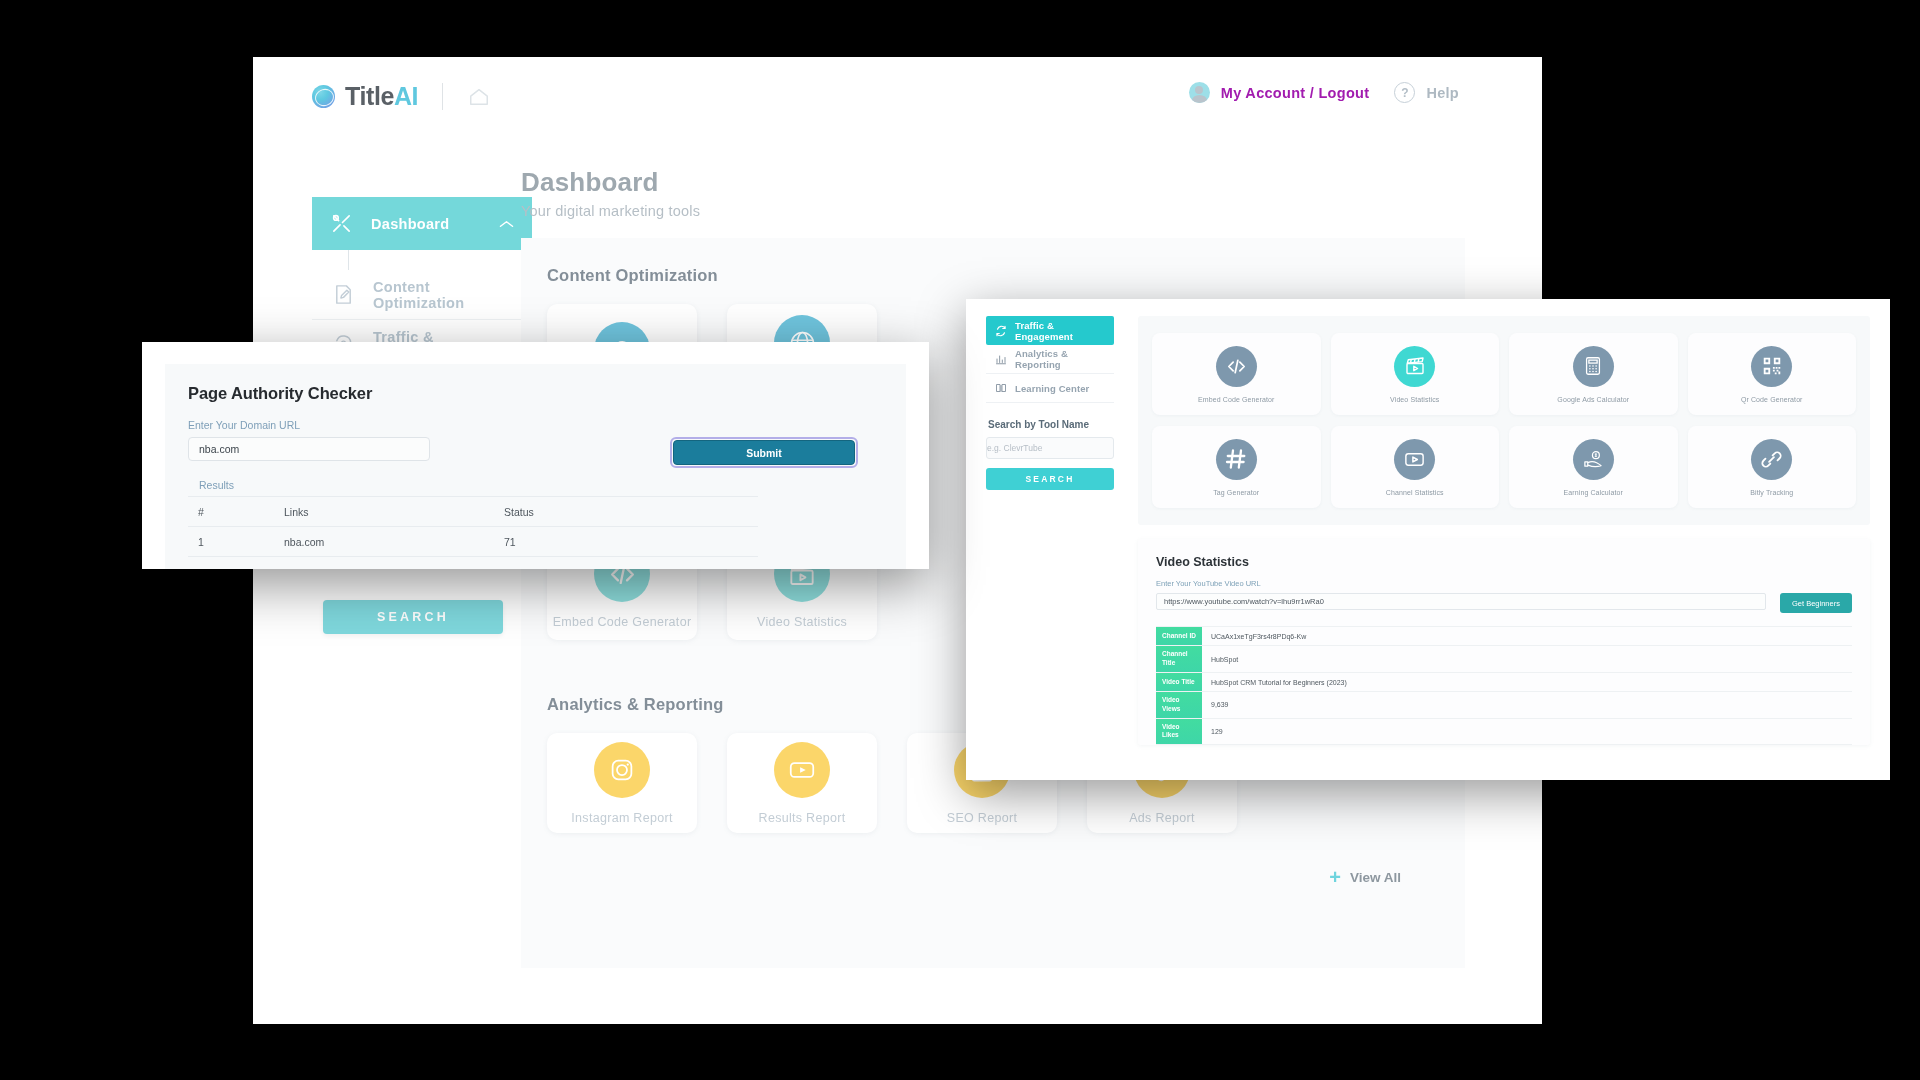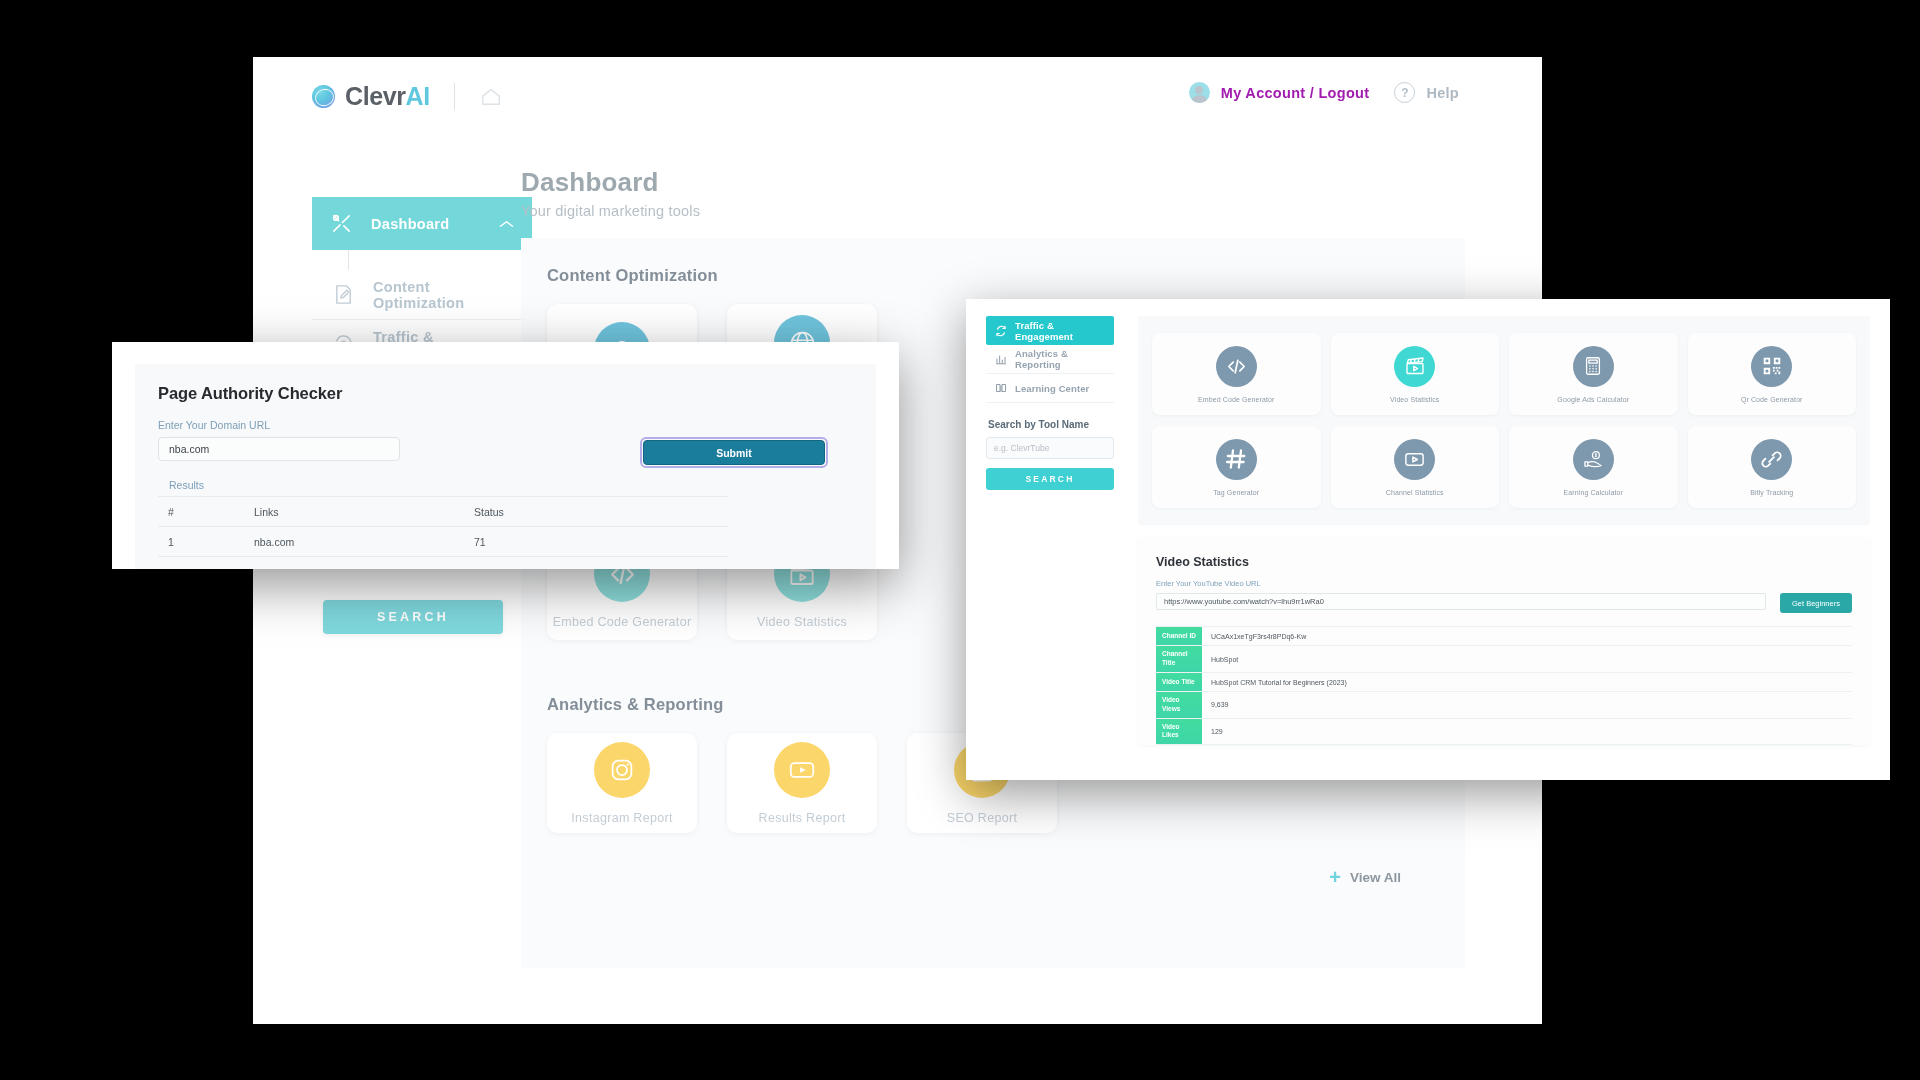--- a/index.html
+++ b/index.html
@@ -106,21 +106,21 @@
   .w2-nav{width:128px;flex:none;}
   .w2-nav-item{
     display:flex;align-items:center;gap:8px;height:29px;padding:0 9px;box-sizing:border-box;
     font-size:9.5px;font-weight:700;color:#96a4b0;border-bottom:1px solid #eef1f4;letter-spacing:.1px;
   }
   .w2-nav-item.active{background:#25c9cd;color:#fff;border-bottom:none;border-radius:2px;}
   .w2-ico{width:12px;height:12px;flex:none;display:block;}
   .w2-search-title{font-size:10px;font-weight:700;color:#5a6b78;margin:16px 0 7px 2px;}
   .w2-input{
     width:100%;height:22px;box-sizing:border-box;border:1px solid #e4e9ed;border-radius:3px;background:#fafbfc;
-    font-size:8.5px;color:#aab4bd;padding:0 7px;font-family:inherit;
+    font-size:8.5px;color:#aab4bd;padding:0 0;font-family:inherit;
   }
   .w2-input::placeholder{color:#b6bec6;}
   .w2-search-btn{
     width:100%;height:22px;margin-top:9px;border:none;border-radius:3px;background:#3fd0d4;color:#fff;
     font-size:8.5px;font-weight:700;letter-spacing:2.2px;font-family:inherit;
   }
 
   .w2-main{flex:1;}
   .w2-grid-panel{
     background:#f7f9fa;border-radius:3px;padding:17px 14px;display:grid;grid-template-columns:repeat(4,1fr);
@@ -149,21 +149,21 @@
   .vs-table{margin-top:13px;border-top:1px solid #eef1f3;}
   .vs-tr{display:flex;border-bottom:1px solid #eef1f3;min-height:18px;}
   .vs-th{
     width:46px;flex:none;background:linear-gradient(180deg,#42dca0,#3ed6a8);color:#fff;font-size:6.5px;
     font-weight:700;display:flex;align-items:center;padding:4px 6px;box-sizing:border-box;line-height:1.35;
   }
   .vs-td{flex:1;font-size:7px;color:#4f585f;display:flex;align-items:center;padding:4px 9px;}
 
   
   .win3{
-    position:absolute;left:112px;top:342px;width:787px;height:227px;background:#ffffff;
+    position:absolute;left:142px;top:342px;width:787px;height:227px;background:#ffffff;
     box-shadow:0 16px 50px rgba(0,0,0,.42);
   }
   .w3-inner{position:absolute;left:23px;top:22px;right:23px;bottom:0;background:#f7f9fa;padding:20px 23px 0;box-sizing:border-box;}
   .w3-title{font-size:16.5px;font-weight:700;color:#272b2f;margin-bottom:16px;letter-spacing:-.1px;}
   .w3-label{font-size:10.5px;color:#7e9fb8;margin-bottom:6px;}
   .w3-row{display:flex;align-items:flex-start;}
   .w3-input{
     width:242px;height:24px;box-sizing:border-box;border:1px solid #dfe4e8;border-radius:4px;background:#fbfcfc;
     font-size:10.5px;color:#3c444b;padding:0 10px;font-family:inherit;
   }
@@ -184,21 +184,21 @@
 </head>
 <body>
 
 <div class="stage">
 
   <div class="app-window">
 
     <div class="app-header">
       <div class="logo-wrap">
         <div class="logo-mark"></div>
-        <div class="logo-text"><span>Clevr</span><span class="ai">AI</span></div>
+        <div class="logo-text"><span>Title</span><span class="ai">AI</span></div>
         <div class="logo-div"></div>
         <svg class="home-icon" viewBox="0 0 24 24" fill="none" stroke="#dde3e7" stroke-width="1.6">
           <path d="M3 11 L12 4 L21 11 V20 H3 Z" stroke-linejoin="round"></path>
         </svg>
       </div>
 
       <div class="header-right">
         <div class="avatar"></div>
         <div class="acct-text">My Account  / Logout</div>
         <div class="help-q">?</div>
@@ -318,20 +318,31 @@
           <div class="circ amber">
             <svg width="30" height="30" viewBox="0 0 24 24" fill="none" stroke="#fff" stroke-width="1.2">
               <rect x="4.5" y="3.5" width="15" height="17" rx="1.5"></rect>
               <path d="M6.8 6.3 H10.5 M12.5 6.3 H17.2"></path>
               <rect x="6.8" y="8.5" width="10.4" height="2.6"></rect>
               <circle cx="8.6" cy="14.6" r="1.9"></circle>
               <path d="M12 13.3 H17 M12 15.6 H17 M6.8 18 H17"></path>
             </svg>
           </div>
           <div class="tool-label">SEO Report</div>
+        </div>
+        <div class="tool-card big" style="width:150px;height:100px;">
+          <div class="circ amber">
+            <svg width="31" height="31" viewBox="0 0 24 24" fill="none" stroke="#fff" stroke-width="1.3">
+              <circle cx="11" cy="8" r="3.3"></circle>
+              <circle cx="16.8" cy="11.6" r="3"></circle>
+              <path d="M11 6.3 V9.7 M10 7 h2 M10 9 h2" stroke-width="1"></path>
+              <path d="M6 13.5 l4.5 3.2 M5.2 14.2 c-.9 1 -.6 2.5 .6 3.3 l3.8 2.4 c1.4 .9 3 .4 3.6 -.8" stroke-linecap="round"></path>
+            </svg>
+          </div>
+          <div class="tool-label">Ads Report</div>
         </div>
       </div>
 
       <div class="view-all" style="position:absolute;right:64px;top:629px;">
         <span class="plus">+</span>
         <span>View All</span>
       </div>
 
     </div>
   </div>

